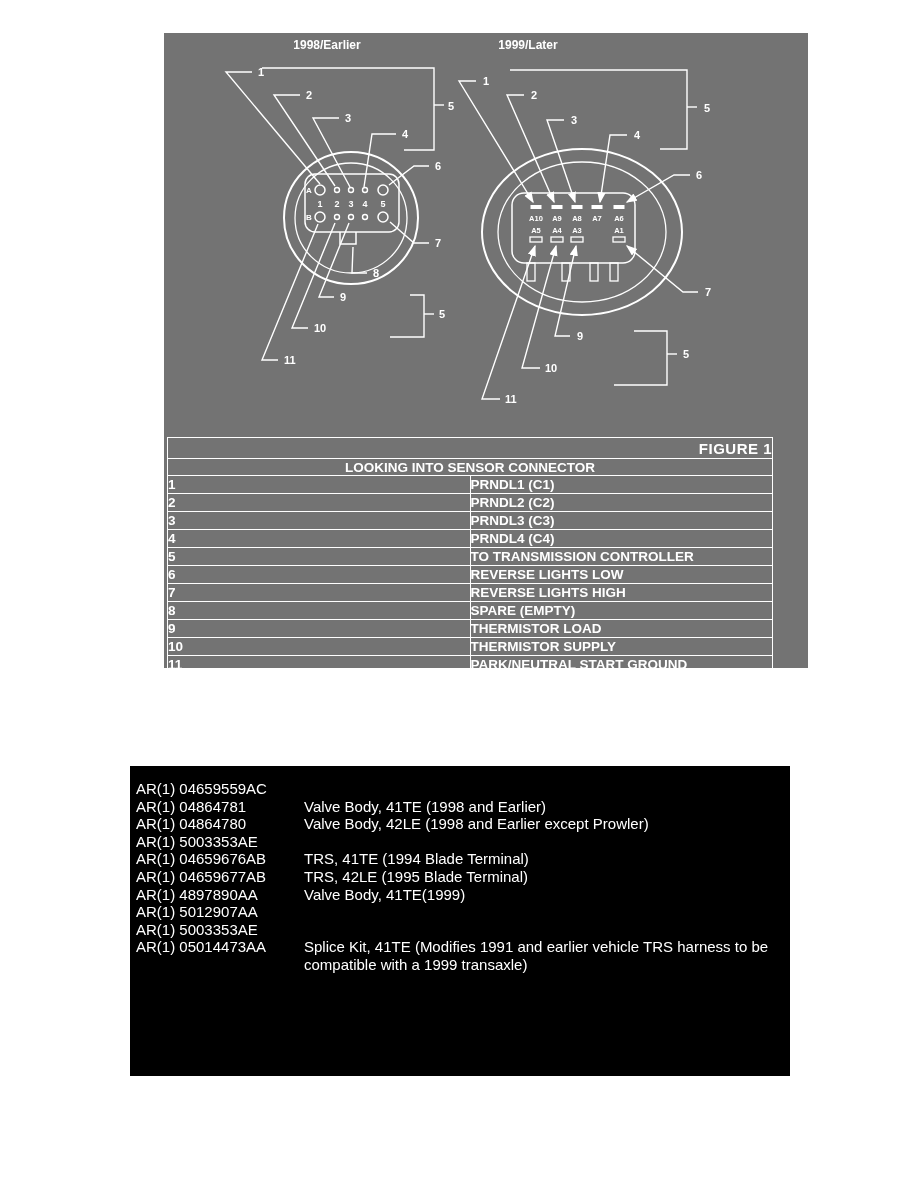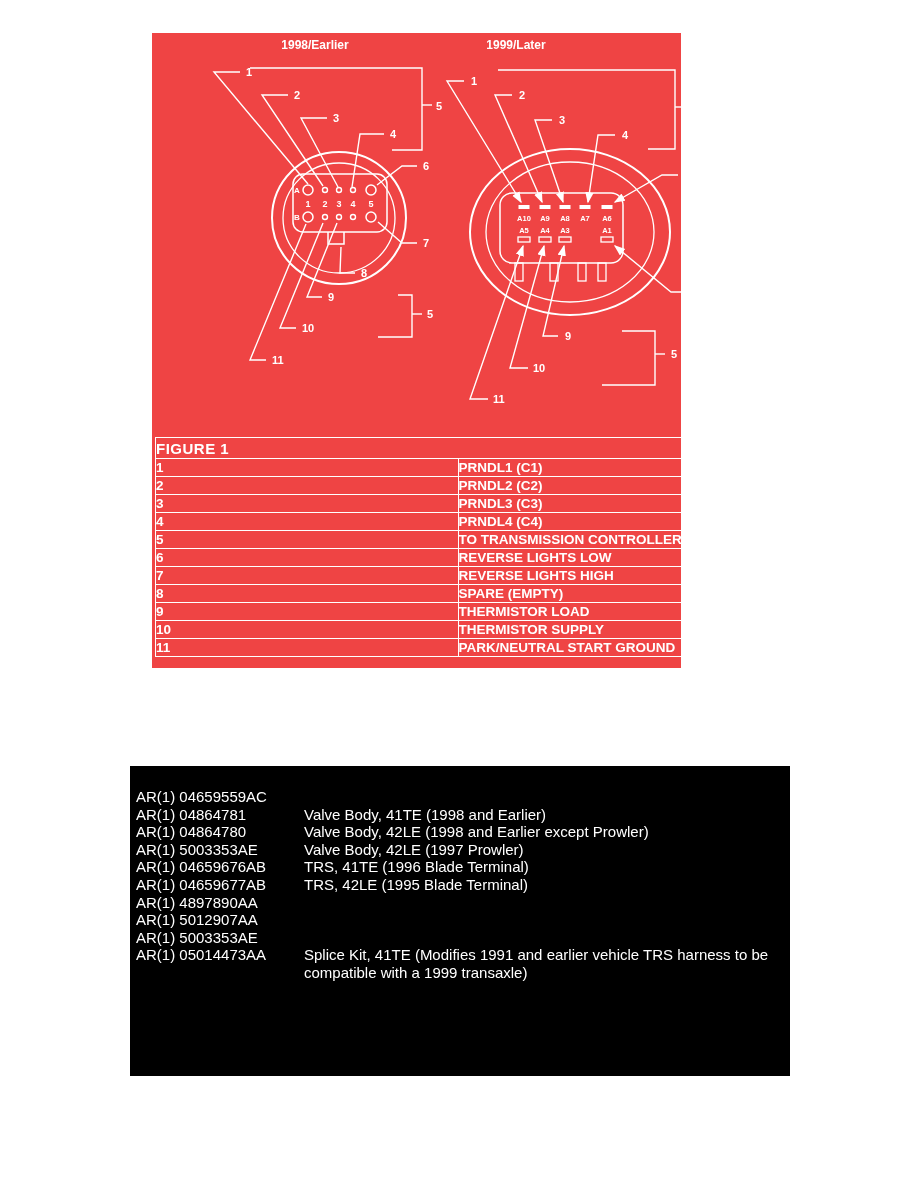--- a/index.html
+++ b/index.html
@@ -4,41 +4,41 @@
 <style>
   html,body{margin:0;padding:0;}
   body{
     width:918px;height:1188px;
     background:#ffffff;
     font-family:"Liberation Sans",sans-serif;
     position:relative;
     overflow:hidden;
   }
   .figure-panel{
-    position:absolute;left:152px;top:33px;width:529px;height:635px;
-    background:#ef4444;
+    position:absolute;left:164px;top:33px;width:644px;height:635px;
+    background:#737373;
   }
   .figure-panel svg{position:absolute;left:0;top:0;}
   .figure-table{
     position:absolute;left:3px;top:404px;width:606px;
     border-collapse:collapse;color:#fff;font-weight:bold;
     table-layout:fixed;
   }
   .figure-table td,.figure-table th{
     border:1px solid #fff;padding:0;vertical-align:middle;
     font-family:"Liberation Sans",sans-serif;
   }
-  .ft-title{font-size:15px;text-align:left;height:20px;letter-spacing:.5px;}
+  .ft-title{font-size:15px;text-align:right;height:20px;letter-spacing:.5px;}
   .ft-sub{font-size:13.5px;text-align:center;height:16px;}
   .ft-num{width:44px;font-size:13.5px;padding-left:9px;height:17px;}
   .ft-desc{font-size:13.5px;padding-left:7px;height:17px;margin-left:20px;}
   .parts-panel{
     position:absolute;left:130px;top:766px;width:660px;height:310px;
     background:#000;color:#fff;box-sizing:border-box;
-    padding-top:22px;font-size:15px;
+    padding-top:14px;font-size:15px;
   }
   .parts-row{display:flex;line-height:17.6px;}
   .part-no{flex:0 0 168px;padding-left:6px;white-space:nowrap;}
   .part-desc{flex:1;padding-right:14px;}
   text{fill:#fff;font-family:"Liberation Sans",sans-serif;font-weight:bold;}
   .ln{stroke:#fff;fill:none;}
 </style>
 </head>
 <body>
 
@@ -191,20 +191,23 @@
       </g>
     </g>
   </svg>
 
   <table class="figure-table">
     <tbody>
       <tr>
           <th class="ft-title" colspan="2">FIGURE 1</th>
         </tr>
       <tr>
+          <td class="ft-sub" colspan="2">LOOKING INTO SENSOR CONNECTOR</td>
+        </tr>
+      <tr>
           <td class="ft-num">1</td>
           <td class="ft-desc">PRNDL1 (C1)</td>
         </tr>
       <tr>
           <td class="ft-num">2</td>
           <td class="ft-desc">PRNDL2 (C2)</td>
         </tr>
       <tr>
           <td class="ft-num">3</td>
           <td class="ft-desc">PRNDL3 (C3)</td>
@@ -252,32 +255,32 @@
   <div class="parts-row">
       <span class="part-no">AR(1) 04864781</span>
       <span class="part-desc">Valve Body, 41TE (1998 and Earlier)</span>
     </div>
   <div class="parts-row">
       <span class="part-no">AR(1) 04864780</span>
       <span class="part-desc">Valve Body, 42LE (1998 and Earlier except Prowler)</span>
     </div>
   <div class="parts-row">
       <span class="part-no">AR(1) 5003353AE</span>
-      <span class="part-desc">Valve Body, 42LE (1997 Prowler)</span>
     </div>
   <div class="parts-row">
       <span class="part-no">AR(1) 04659676AB</span>
-      <span class="part-desc">TRS, 41TE (1996 Blade Terminal)</span>
+      <span class="part-desc">TRS, 41TE (1994 Blade Terminal)</span>
     </div>
   <div class="parts-row">
       <span class="part-no">AR(1) 04659677AB</span>
       <span class="part-desc">TRS, 42LE (1995 Blade Terminal)</span>
     </div>
   <div class="parts-row">
       <span class="part-no">AR(1) 4897890AA</span>
+      <span class="part-desc">Valve Body, 41TE(1999)</span>
     </div>
   <div class="parts-row">
       <span class="part-no">AR(1) 5012907AA</span>
     </div>
   <div class="parts-row">
       <span class="part-no">AR(1) 5003353AE</span>
     </div>
   <div class="parts-row">
       <span class="part-no">AR(1) 05014473AA</span>
       <span class="part-desc">Splice Kit, 41TE (Modifies 1991 and earlier vehicle TRS harness to be compatible with a 1999 transaxle)</span>

